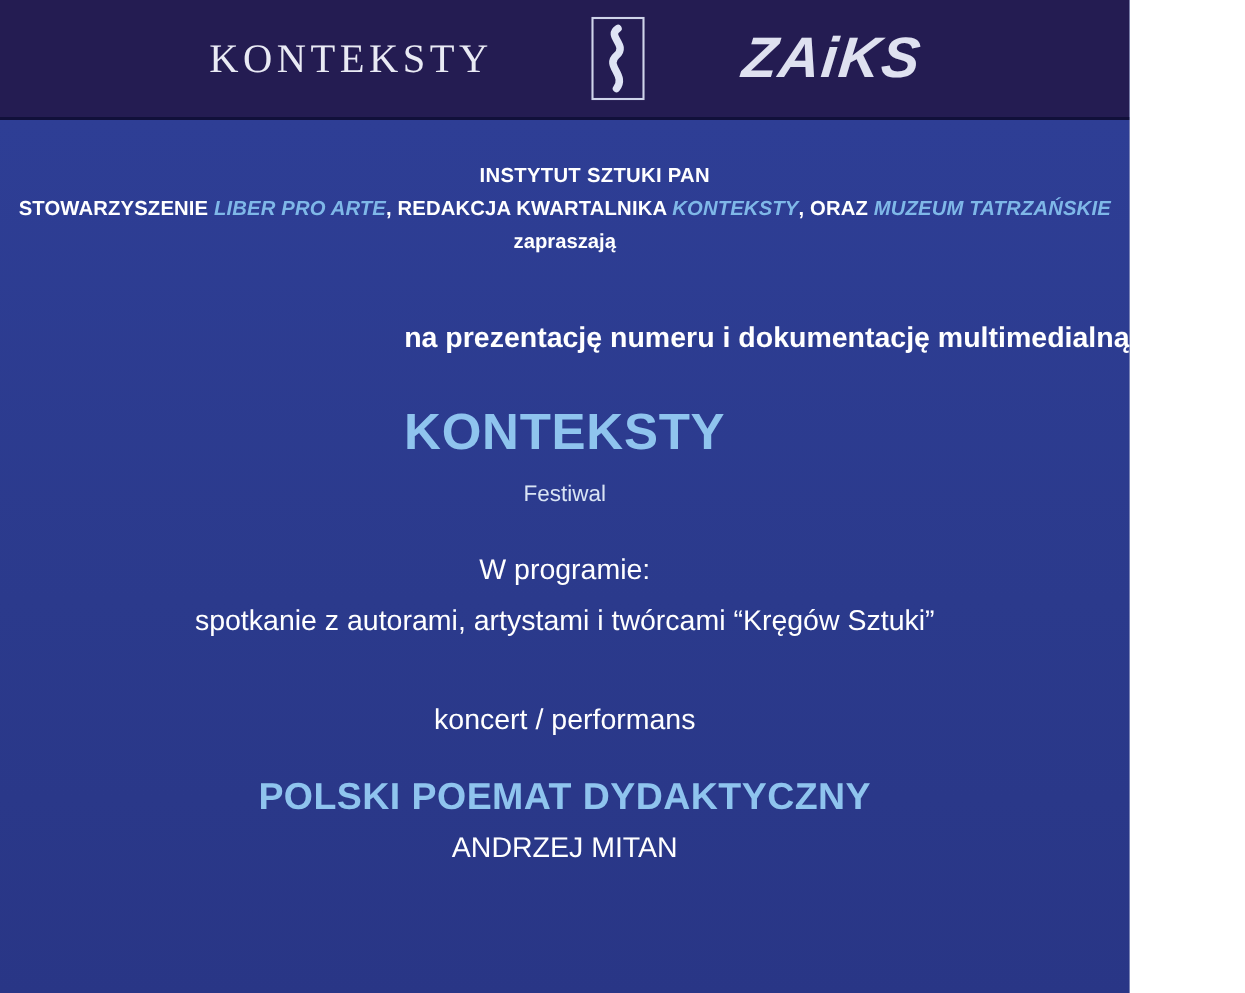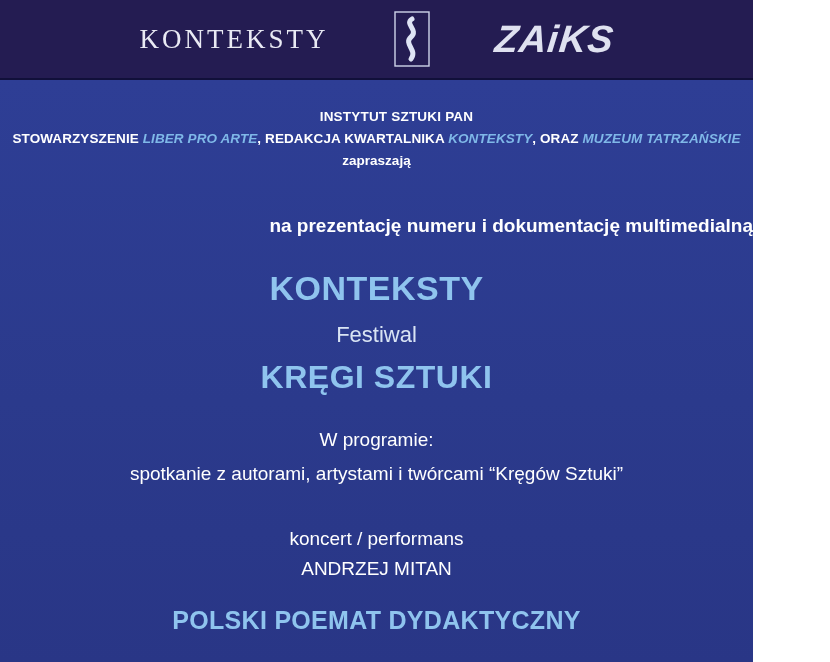--- a/index.html
+++ b/index.html
@@ -104,21 +104,21 @@
 
   .title-main {
     margin-top: 28px;
     font-size: 34px;
     font-weight: bold;
     color: #8fc4ee;
     letter-spacing: 0.5px;
   }
   .title-sub {
     margin-top: 8px;
-    font-size: 22px;
+    font-size: 15px;
     color: #d9e4f4;
     font-weight: normal;
   }
   .title-main2 {
     margin-top: 6px;
     font-size: 32px;
     font-weight: bold;
     color: #8fc4ee;
     letter-spacing: 0.5px;
   }
@@ -175,23 +175,22 @@
     <div class="line institute">INSTYTUT SZTUKI PAN</div>
 
     <div class="line orgs"><span>STOWARZYSZENIE </span><span class="hl">LIBER PRO ARTE</span><span>, REDAKCJA KWARTALNIKA </span><span class="hl">KONTEKSTY</span><span>, ORAZ </span><span class="hl">MUZEUM TATRZAŃSKIE</span></div>
 
     <div class="line invite">zapraszają</div>
 
     <div class="line presentation">na prezentację numeru i dokumentację multimedialną</div>
 
     <div class="line title-main">KONTEKSTY</div>
     <div class="line title-sub">Festiwal</div>
-    <div class="line title-main2">KRĘGI SZTUKI</div>
 
     <div class="line program-head">W programie:</div>
     <div class="line program-line">spotkanie z autorami, artystami i  twórcami “Kręgów Sztuki”</div>
 
     <div class="line concert">koncert / performans</div>
+    <div class="line work-title">POLSKI POEMAT DYDAKTYCZNY</div>
     <div class="line artist">ANDRZEJ MITAN</div>
-    <div class="line work-title">POLSKI POEMAT DYDAKTYCZNY</div>
 
   </div>
 </div>
 
 </body></html>

